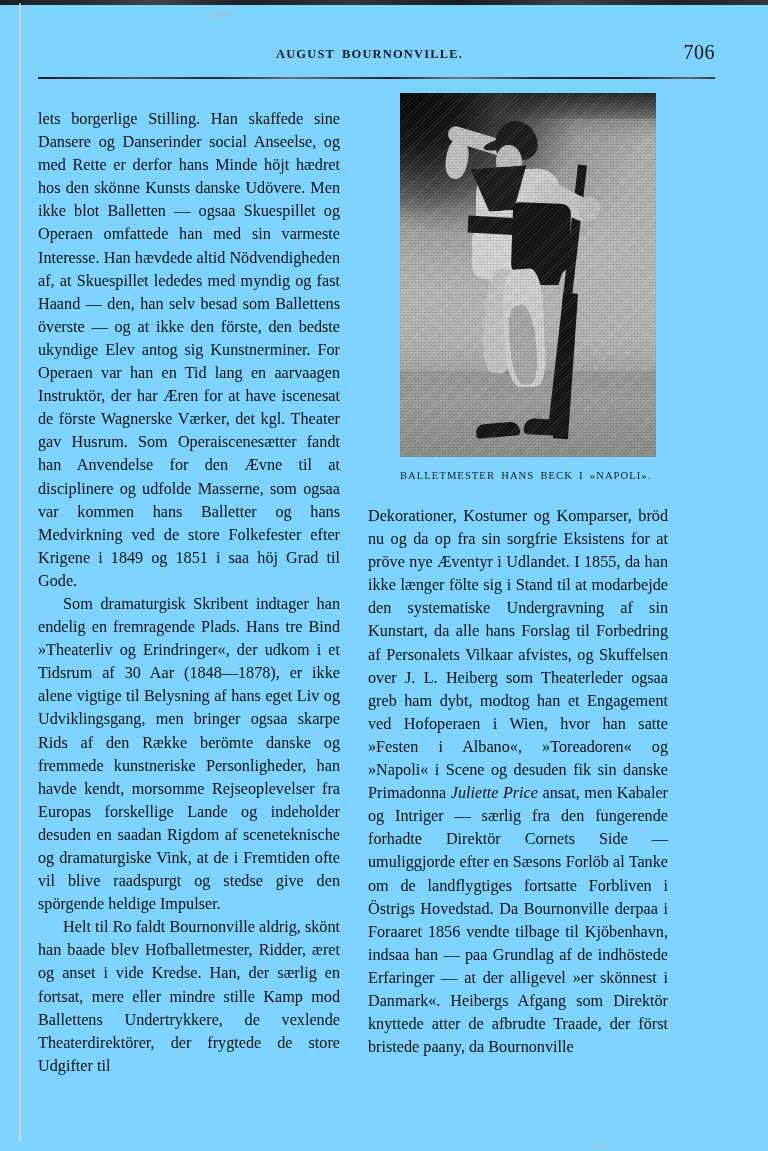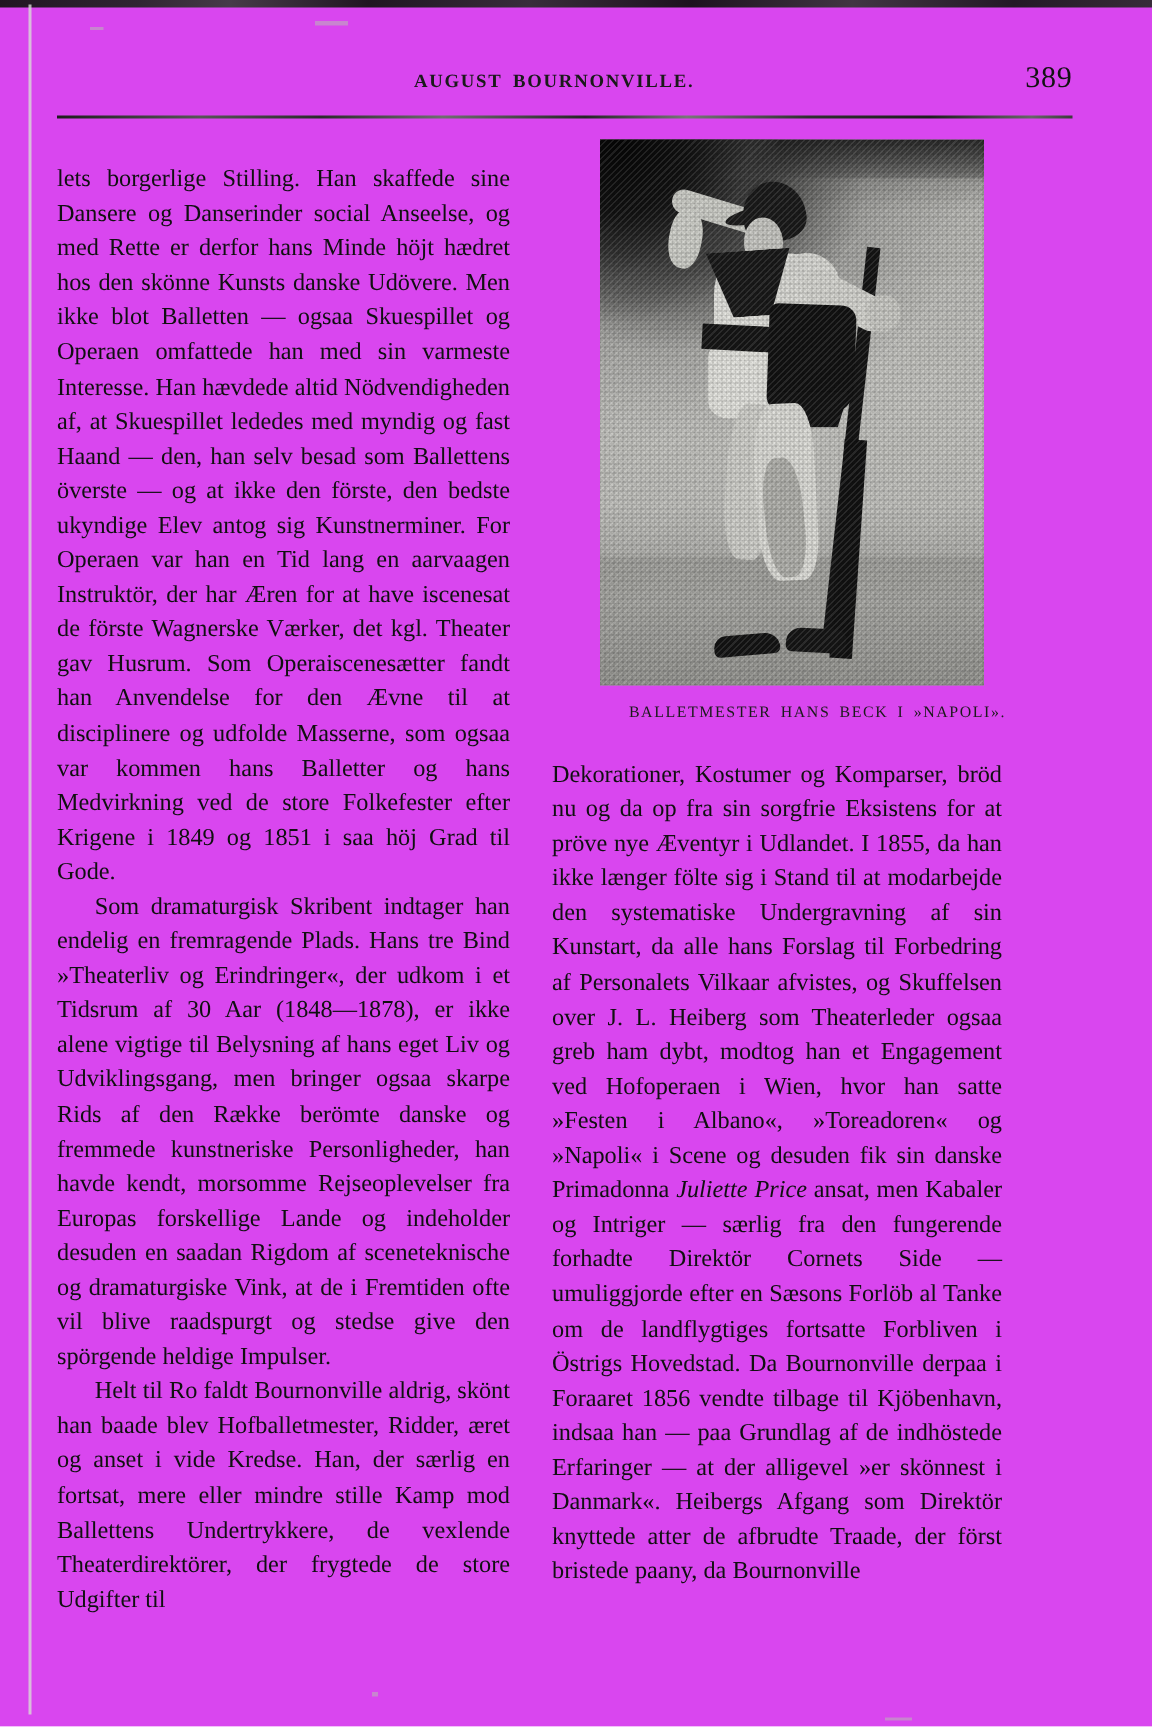--- a/index.html
+++ b/index.html
@@ -4,21 +4,21 @@
 <style>
   html, body {
     margin: 0;
     padding: 0;
     background: #ffffff;
   }
   #page {
     position: relative;
     width: 768px;
     height: 1151px;
-    background: #d946ef;
+    background: #7dd3fc;
     overflow: hidden;
     font-family: "Liberation Serif", "DejaVu Serif", serif;
     color: #101010;
   }
   
   .scan-edge-top {
     position: absolute;
     top: 0; left: 0;
     width: 768px; height: 5px;
     background: linear-gradient(90deg,#111 0%,#222 12%,#3a3a3a 20%,#111 32%,#2b2b2b 46%,#0d0d0d 60%,#343434 74%,#151515 88%,#2a2a2a 100%);
@@ -270,38 +270,37 @@
   .caption {
     position: absolute;
     left: 400px;
     top: 470px;
     width: 290px;
     font-size: 10.6px;
     letter-spacing: 1.05px;
     word-spacing: 2.5px;
     color: #1b1b1b;
     font-family: "Liberation Serif", "DejaVu Serif", serif;
-    text-align: center;
   }
 </style>
 </head>
 <body>
 
 <div id="page">
 
   <div class="scan-edge-top"></div>
   <div class="scan-edge-left"></div>
   <div class="scan-speck" style="left:60px; top:18px; width:9px; height:2px;"></div>
   <div class="scan-speck" style="left:210px; top:14px; width:22px; height:3px;"></div>
   <div class="scan-speck" style="left:590px; top:1145px; width:18px; height:2px;"></div>
   <div class="scan-speck" style="left:248px; top:1128px; width:4px; height:3px;"></div>
 
   <div class="runhead">
     <div class="runhead-title">AUGUST  BOURNONVILLE.</div>
-    <div class="runhead-folio">389</div>
+    <div class="runhead-folio">706</div>
   </div>
   <div class="runhead-rule"></div>
 
   <div class="col col-left">
     <p>lets borgerlige Stilling. Han skaffede sine Dansere og Danserinder social Anseelse, og med Rette er derfor hans Minde höjt hædret hos den skönne Kunsts danske Udövere. Men ikke blot Balletten — ogsaa Skuespillet og Operaen omfattede han med sin varmeste Interesse. Han hævdede altid Nödvendigheden af, at Skuespillet lededes med myndig og fast Haand — den, han selv besad som Ballettens överste — og at ikke den förste, den bedste ukyndige Elev antog sig Kunstnerminer. For Operaen var han en Tid lang en aarvaagen Instruktör, der har Æren for at have iscenesat de förste Wagnerske Værker, det kgl. Theater gav Husrum. Som Operaiscenesætter fandt han Anvendelse for den Ævne til at disciplinere og udfolde Masserne, som ogsaa var kommen hans Balletter og hans Medvirkning ved de store Folkefester efter Krigene i 1849 og 1851 i saa höj Grad til Gode.</p>
     <p class="indent">Som dramaturgisk Skribent indtager han endelig en fremragende Plads. Hans tre Bind »Theaterliv og Erindringer«, der udkom i et Tidsrum af 30 Aar (1848—1878), er ikke alene vigtige til Belysning af hans eget Liv og Udviklingsgang, men bringer ogsaa skarpe Rids af den Række berömte danske og fremmede kunstneriske Personligheder, han havde kendt, morsomme Rejseoplevelser fra Europas forskellige Lande og indeholder desuden en saadan Rigdom af sceneteknische og dramaturgiske Vink, at de i Fremtiden ofte vil blive raadspurgt og stedse give den spörgende heldige Impulser.</p>
     <p class="indent">Helt til Ro faldt Bournonville aldrig, skönt han baade blev Hofballetmester, Ridder, æret og anset i vide Kredse. Han, der særlig en fortsat, mere eller mindre stille Kamp mod Ballettens Undertrykkere, de vexlende Theaterdirektörer, der frygtede de store Udgifter til</p>
   </div>
 
   <div class="figure">

